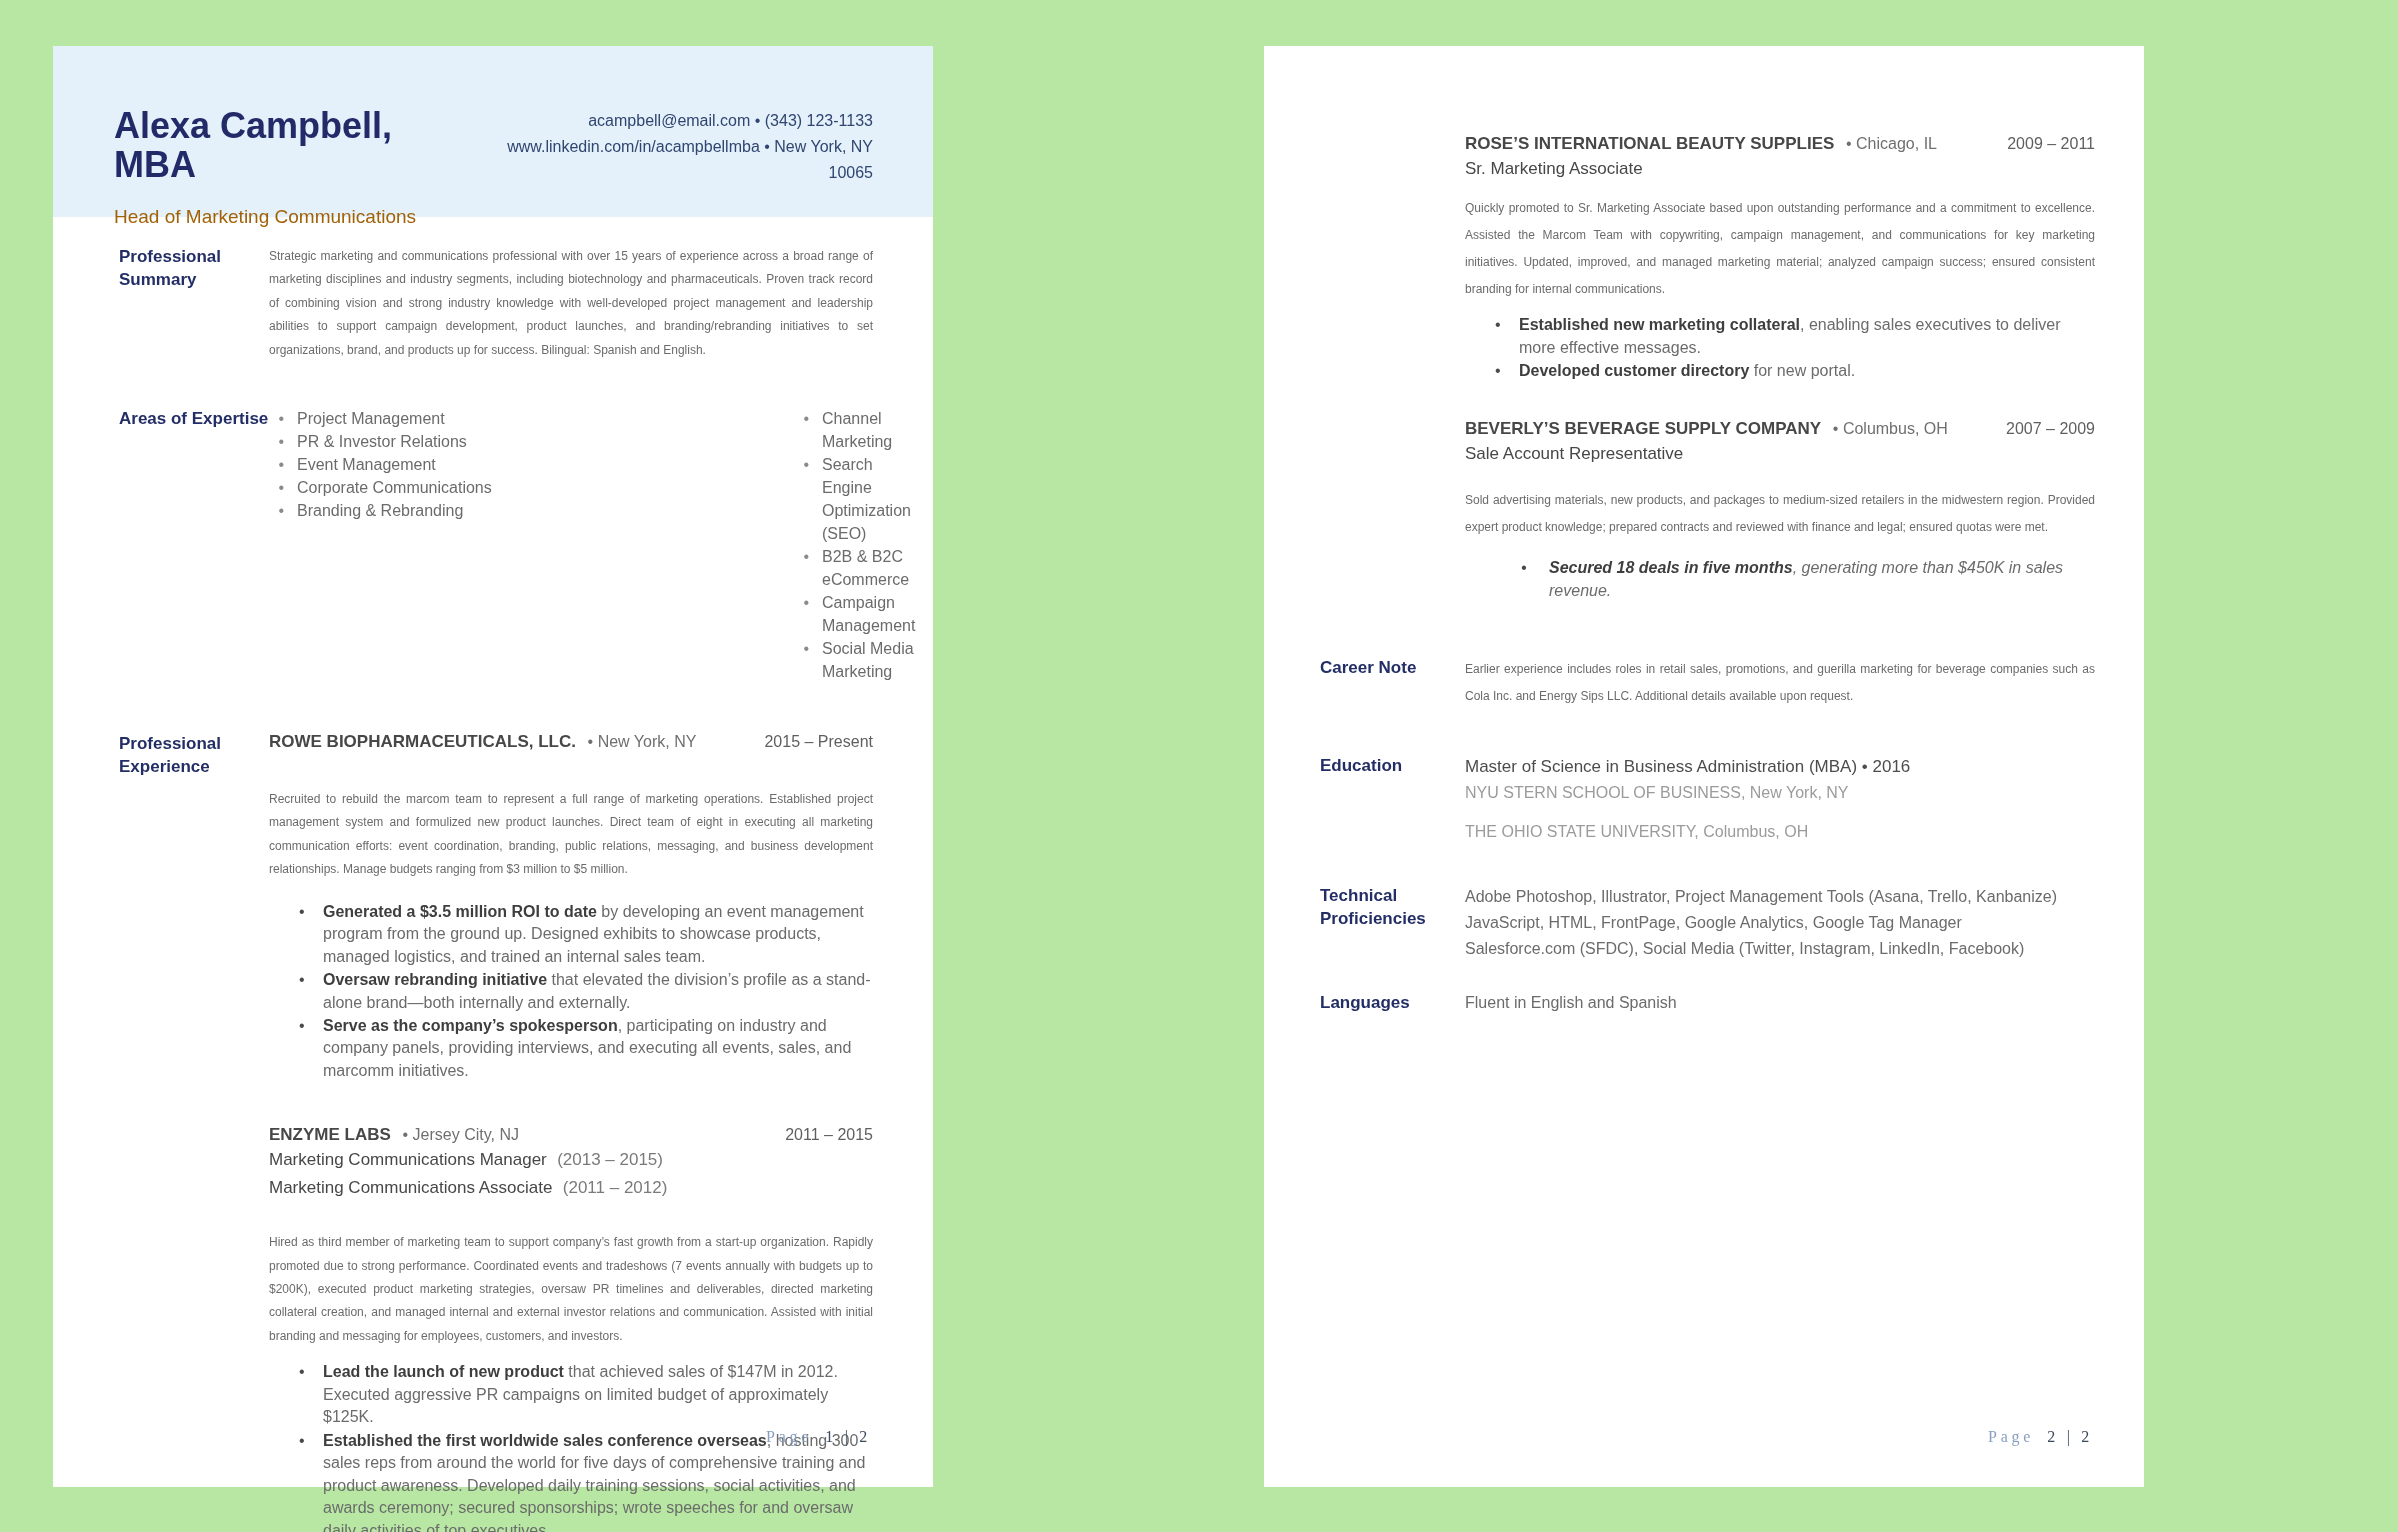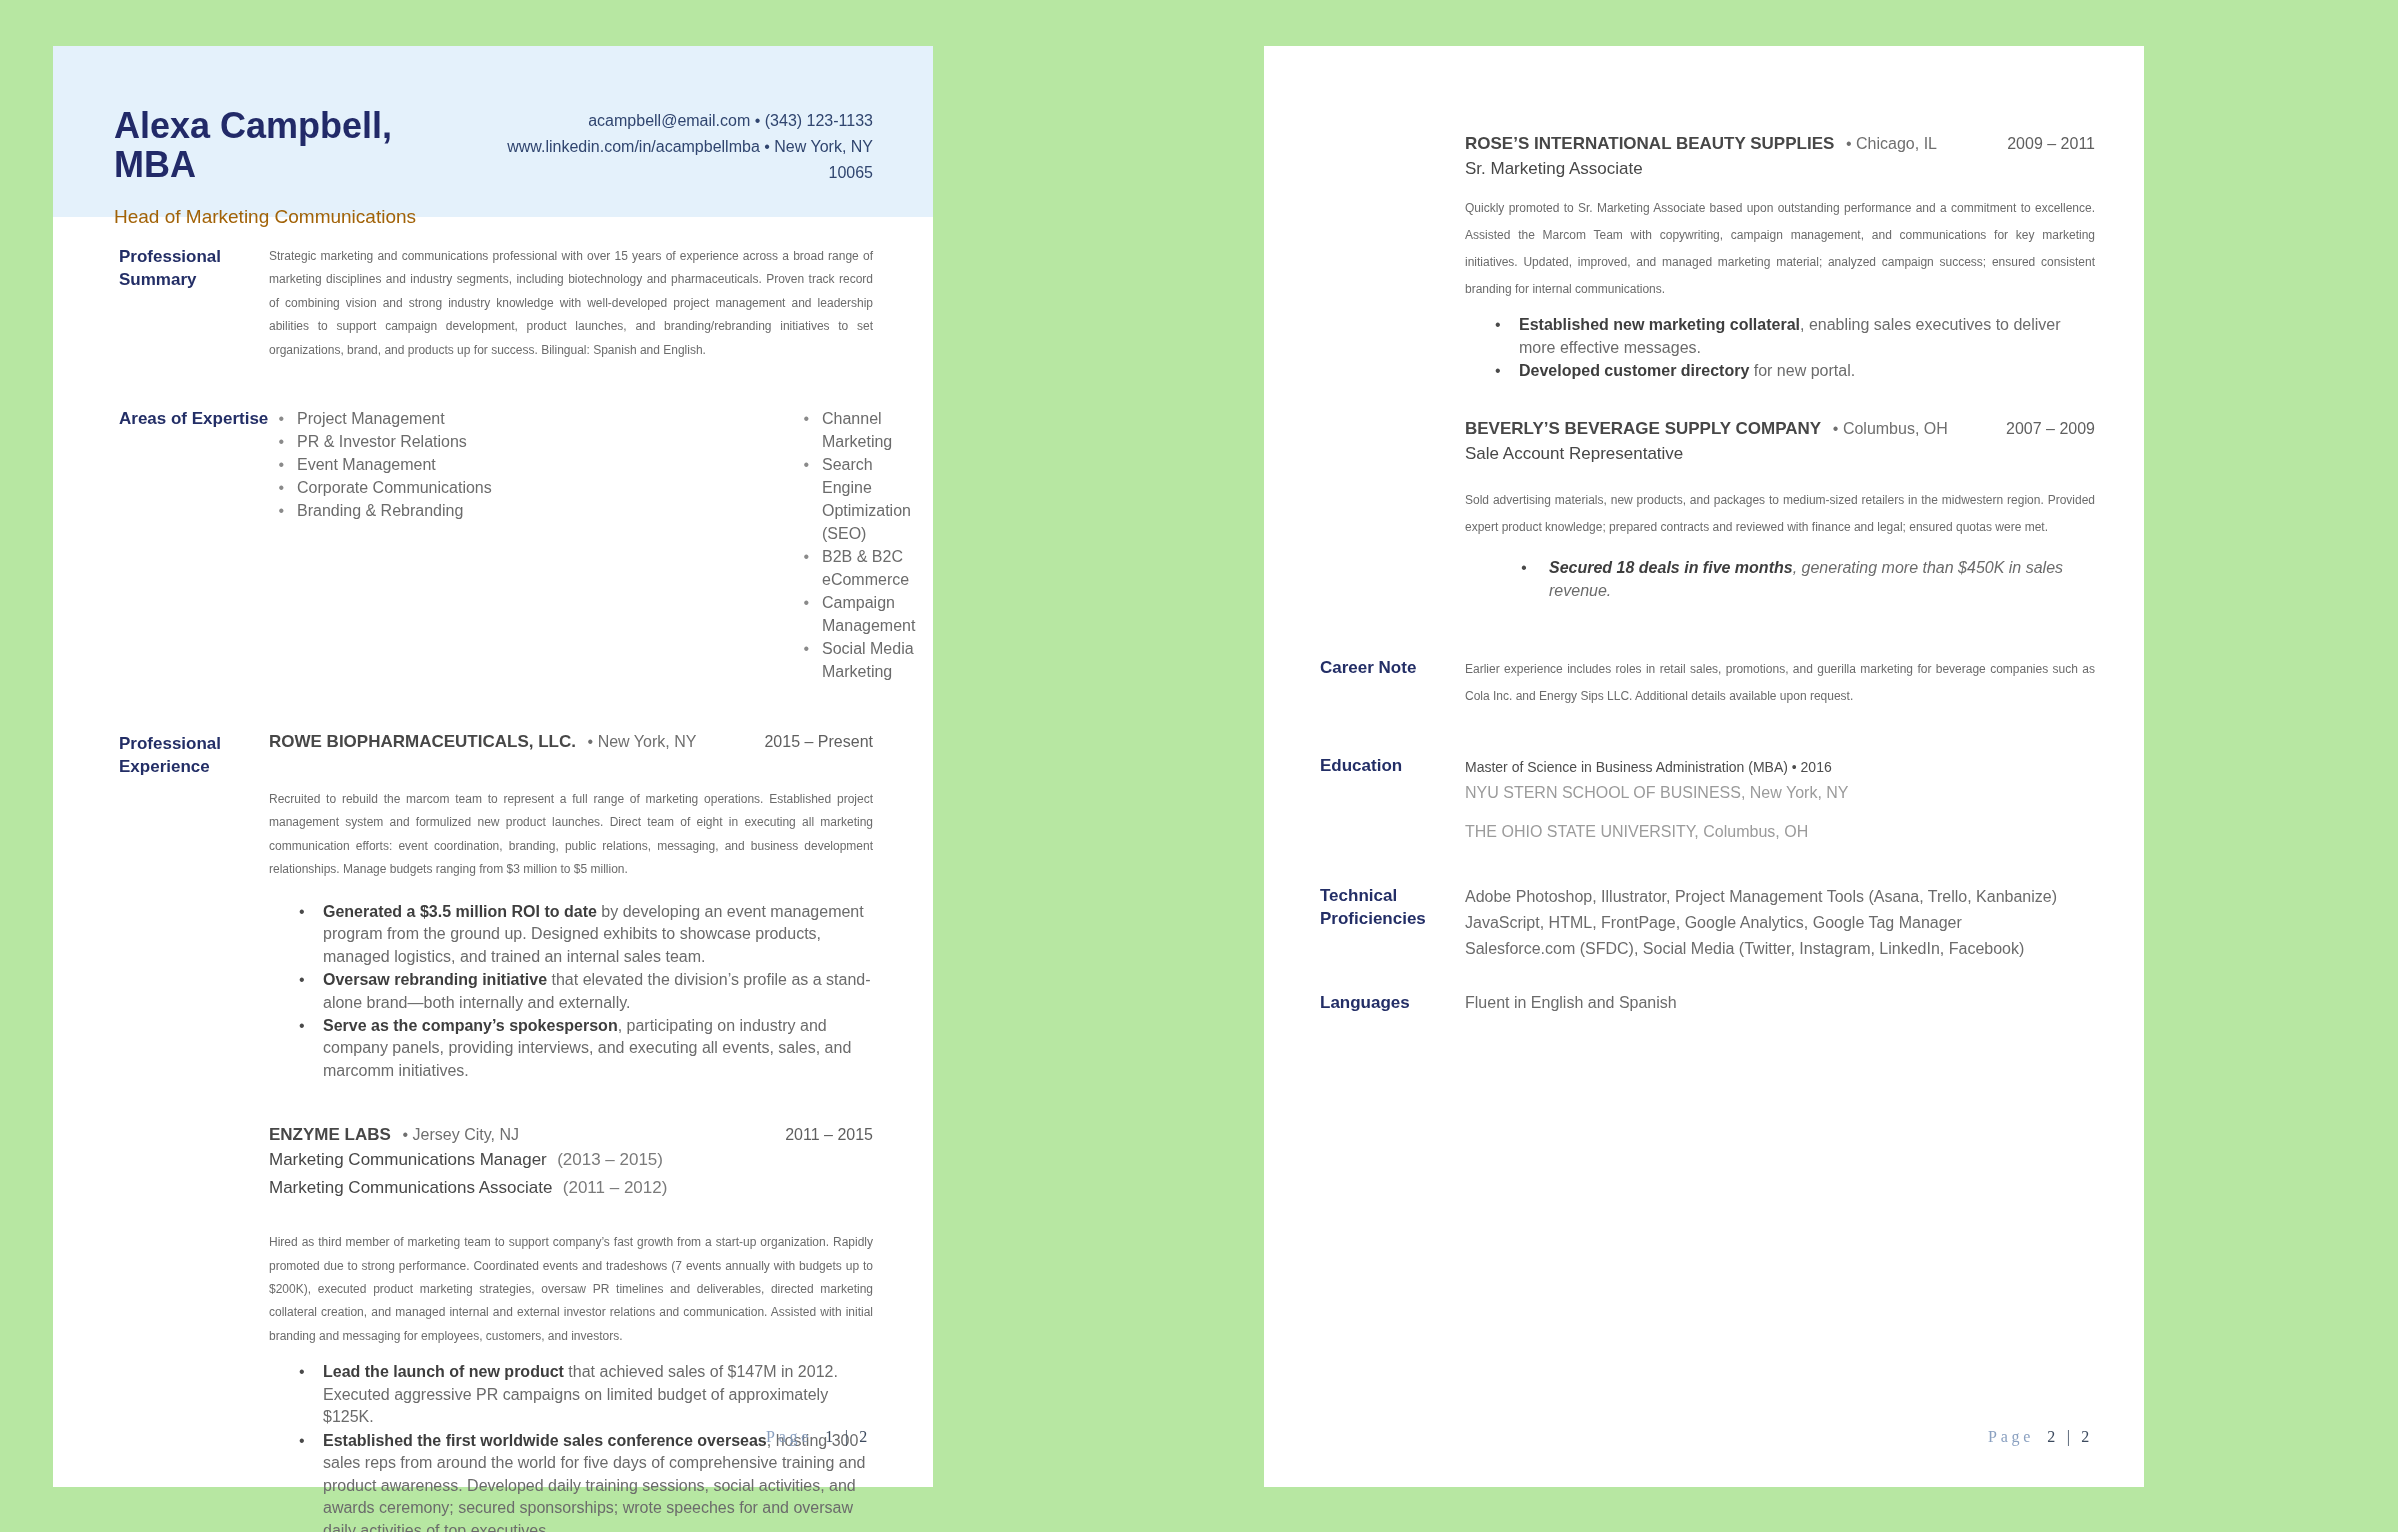--- a/index.html
+++ b/index.html
@@ -92,21 +92,21 @@
   .sec-beverly{margin-top:37px;}
   .beverly .desc{margin-top:19.7px;}
   .beverly ul.exp-bullets{margin-top:16px;}
   .beverly ul.exp-bullets li{padding-left:84px;font-style:italic;}
   .beverly ul.exp-bullets li::before{left:56px;}
   .sec-career{margin-top:53px;}
   .sec-education{margin-top:44px;}
   .sec-tech{margin-top:39px;}
   .sec-lang{margin-top:29px;}
 
-  .degree{font-size:14px;color:#4c4c4c;line-height:26px;}
+  .degree{font-size:17px;color:#4c4c4c;line-height:26px;}
   .school{font-size:16px;color:#9b9b9b;line-height:26px;}
   .edu-item2{margin-top:13px;}
   .tech-line{font-size:16px;color:#6b6b6b;line-height:26px;}
   .lang-line{font-size:16px;color:#6b6b6b;line-height:23.4px;}
 
   
   .page-footer{
     position:absolute;bottom:41px;
     font-family:"Liberation Serif", serif;
     font-size:16px;letter-spacing:3.7px;

